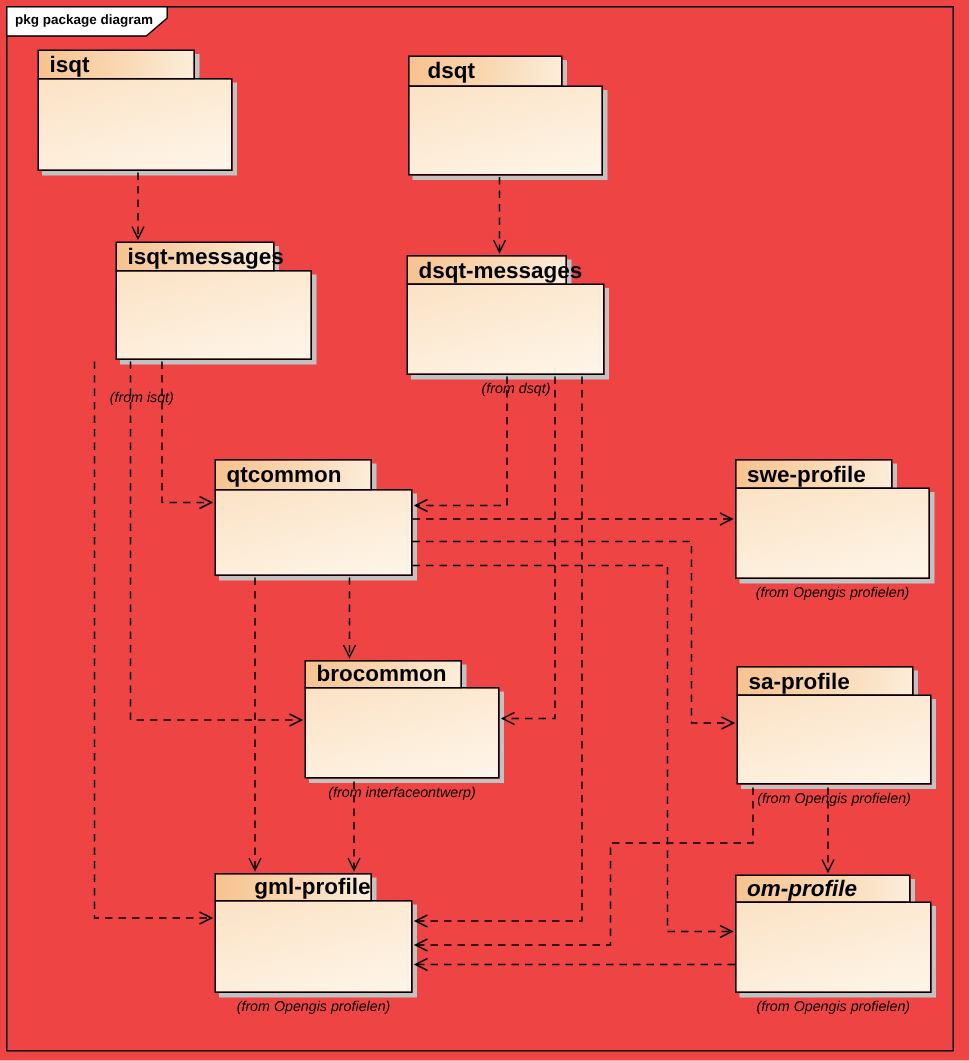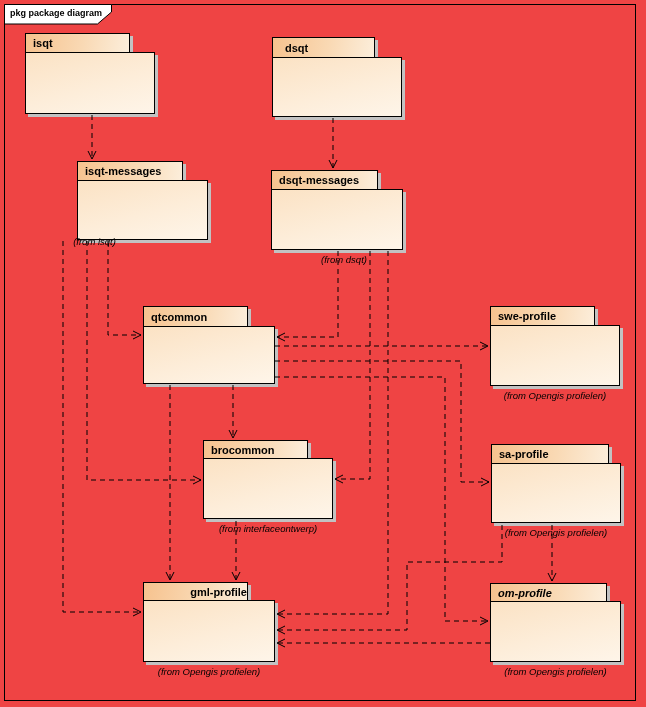--- a/index.html
+++ b/index.html
@@ -23,21 +23,21 @@
     background:linear-gradient(100deg,#f6c28e 0%,#f9d9b4 55%,#fceedb 100%);
     box-shadow:3px 3px 0 #c2c2c2;
     display:flex; align-items:center; padding-left:7px;
   }
   .pkg-body {
     position:relative; z-index:2; box-sizing:border-box; margin-top:-1px;
     border:1px solid #000;
     background:linear-gradient(165deg,#fbe2c4 0%,#fdedd9 55%,#fef5e9 100%);
     box-shadow:3px 3px 0 #c2c2c2;
   }
-  .pkg-name { font-size:11px; font-weight:bold; color:#000; white-space:nowrap; }
+  .pkg-name { font-size:15px; font-weight:bold; color:#000; white-space:nowrap; }
   .annot {
     position:absolute; z-index:2; text-align:center; font-style:italic;
     font-size:9.5px; color:#000; white-space:nowrap;
   }
   .connectors { position:absolute; left:0; top:0; z-index:3; pointer-events:none; }
 </style>
 </head>
 <body>
 
 <div class="canvas">
@@ -114,21 +114,21 @@
     <div class="pkg-body" style="width:132px;height:62px;"></div>
   </div>
 
   <div class="pkg" style="left:490px;top:583px;">
     <div class="pkg-tab" style="width:117px;height:19px;font-style:italic;">
       <span class="pkg-name">om-profile</span>
     </div>
     <div class="pkg-body" style="width:131px;height:61px;"></div>
   </div>
 
-  <div class="annot" style="left:29px;top:236px;width:131px;">(from isqt)</div>
+  <div class="annot" style="left:29px;top:260px;width:131px;">(from isqt)</div>
   <div class="annot" style="left:278px;top:254px;width:132px;">(from dsqt)</div>
   <div class="annot" style="left:490px;top:390px;width:130px;">(from Opengis profielen)</div>
   <div class="annot" style="left:203px;top:523px;width:130px;">(from interfaceontwerp)</div>
   <div class="annot" style="left:491px;top:527px;width:130px;">(from Opengis profielen)</div>
   <div class="annot" style="left:143px;top:666px;width:132px;">(from Opengis profielen)</div>
   <div class="annot" style="left:490px;top:666px;width:131px;">(from Opengis profielen)</div>
 
   <svg class="connectors" width="646" height="707">
     <defs>
       <marker id="arrow" markerWidth="11" markerHeight="10" refX="9.5" refY="5" orient="auto" markerUnits="userSpaceOnUse">

